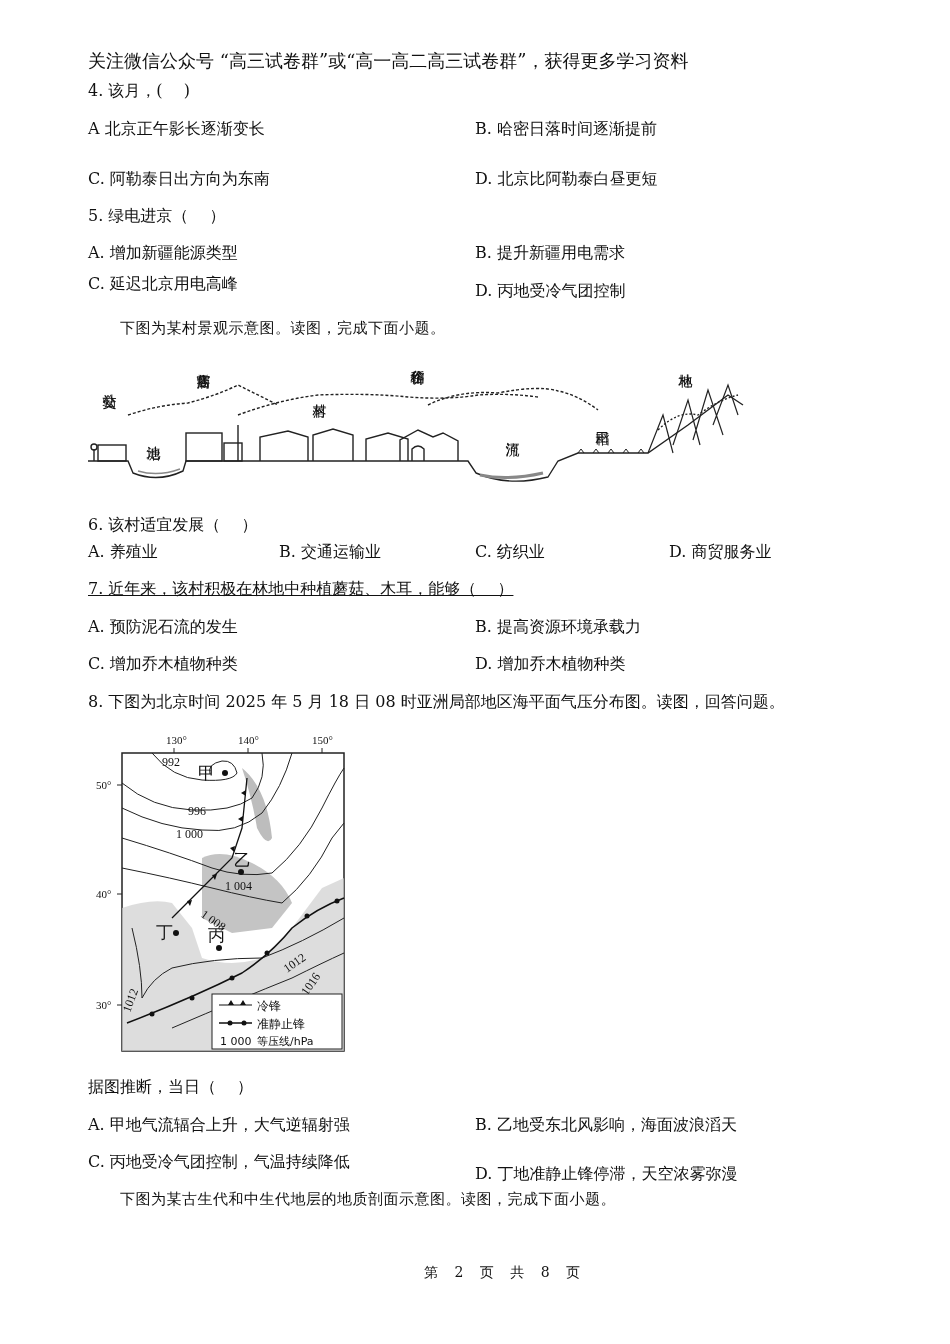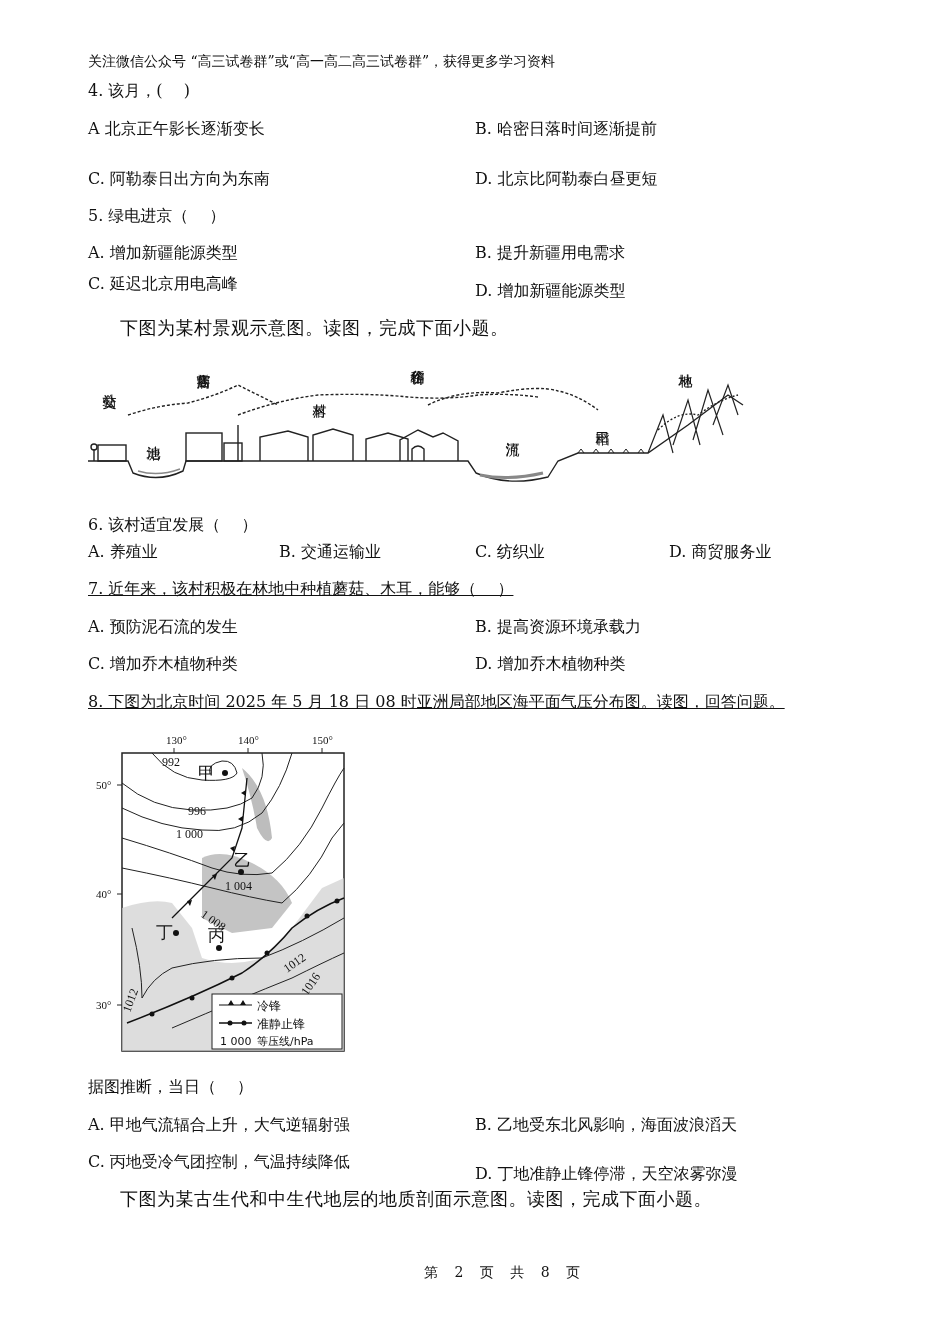--- a/index.html
+++ b/index.html
@@ -1,40 +1,40 @@
 <!DOCTYPE html>
 <html><head>
 <meta charset="utf-8">
 <style>
   html, body { margin: 0; padding: 0; background: #ffffff; }
   body { width: 950px; height: 1344px; position: relative; overflow: hidden;
          font-family: "DejaVu Serif", "Liberation Serif", serif; color: #111; }
   .line { position: absolute; font-size: 16px; line-height: 20px; white-space: nowrap; }
-  .hdr { font-size: 14px; }
-  .intro { font-size: 18px; letter-spacing: 0.5px; }
+  .hdr { font-size: 18px; }
+  .intro { font-size: 15px; letter-spacing: 0.5px; }
   .footer { font-size: 14px; letter-spacing: 6px; }
   .fig { position: absolute; }
   .maplabel { font-family: "Liberation Sans", sans-serif; }
 </style>
 </head>
 <body>
 
 <div class="line hdr" style="left:88px; top:51px;">关注微信公众号 “高三试卷群”或“高一高二高三试卷群”，获得更多学习资料</div>
 
 <div class="line" style="left:88px; top:81px;">4. 该月，(　 )</div>
 <div class="line" style="left:88px; top:119px;">A  北京正午影长逐渐变长</div>
 <div class="line" style="left:475px; top:119px;">B. 哈密日落时间逐渐提前</div>
 <div class="line" style="left:88px; top:169px;">C. 阿勒泰日出方向为东南</div>
 <div class="line" style="left:475px; top:169px;">D. 北京比阿勒泰白昼更短</div>
 
 <div class="line" style="left:88px; top:206px;">5. 绿电进京（　 ）</div>
 <div class="line" style="left:88px; top:243px;">A. 增加新疆能源类型</div>
 <div class="line" style="left:475px; top:243px;">B. 提升新疆用电需求</div>
 <div class="line" style="left:88px; top:274px;">C. 延迟北京用电高峰</div>
-<div class="line" style="left:475px; top:281px;">D. 增加新疆能源类型</div>
+<div class="line" style="left:475px; top:281px;">D. 丙地受冷气团控制</div>
 
 <div class="line intro" style="left:120px; top:318px;">下图为某村景观示意图。读图，完成下面小题。</div>
 
 <div class="fig" style="left:88px; top:355px; width:660px; height:130px;">
   <svg width="660" height="130" viewBox="0 0 660 130">
     <g fill="none" stroke="#222" stroke-width="1.4">
 
       <path d="M0 106 L40 106 L45 118 Q70 128 95 116 L98 106 L380 106 L388 118 Q420 132 460 122 L470 106 L490 98 L560 98 L600 70 L640 40 L655 50"></path>
 
       <path d="M40 60 Q70 50 100 48 Q130 40 150 30 Q170 40 190 50" stroke-dasharray="3 2"></path>
@@ -83,21 +83,21 @@
 <div class="line" style="left:279px; top:542px;">B. 交通运输业</div>
 <div class="line" style="left:475px; top:542px;">C. 纺织业</div>
 <div class="line" style="left:669px; top:542px;">D. 商贸服务业</div>
 
 <div class="line" style="left:88px; top:579px;text-decoration:underline;">7. 近年来，该村积极在林地中种植蘑菇、木耳，能够（　 ）</div>
 <div class="line" style="left:88px; top:617px;">A. 预防泥石流的发生</div>
 <div class="line" style="left:475px; top:617px;">B. 提高资源环境承载力</div>
 <div class="line" style="left:88px; top:654px;">C. 增加乔木植物种类</div>
 <div class="line" style="left:475px; top:654px;">D. 增加乔木植物种类</div>
 
-<div class="line" style="left:88px; top:692px;text-decoration:underline;">8. 下图为北京时间 2025 年 5 月 18 日 08 时亚洲局部地区海平面气压分布图。读图，回答问题。</div>
+<div class="line" style="left:88px; top:692px;">8. 下图为北京时间 2025 年 5 月 18 日 08 时亚洲局部地区海平面气压分布图。读图，回答问题。</div>
 
 <div class="fig" style="left:92px; top:728px; width:260px; height:330px;">
   <svg width="260" height="330" viewBox="0 0 260 330" class="maplabel">
 
     <g font-size="11" fill="#111" font-family="Liberation Serif, serif">
       <text x="74" y="16">130°</text>
       <text x="146" y="16">140°</text>
       <text x="220" y="16">150°</text>
       <text x="4" y="61">50°</text>
       <text x="4" y="170">40°</text>

